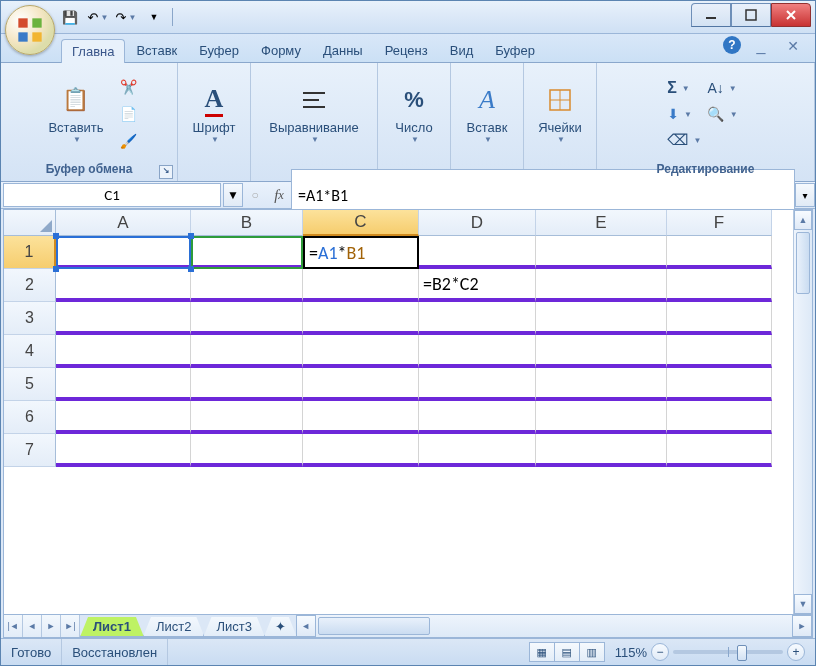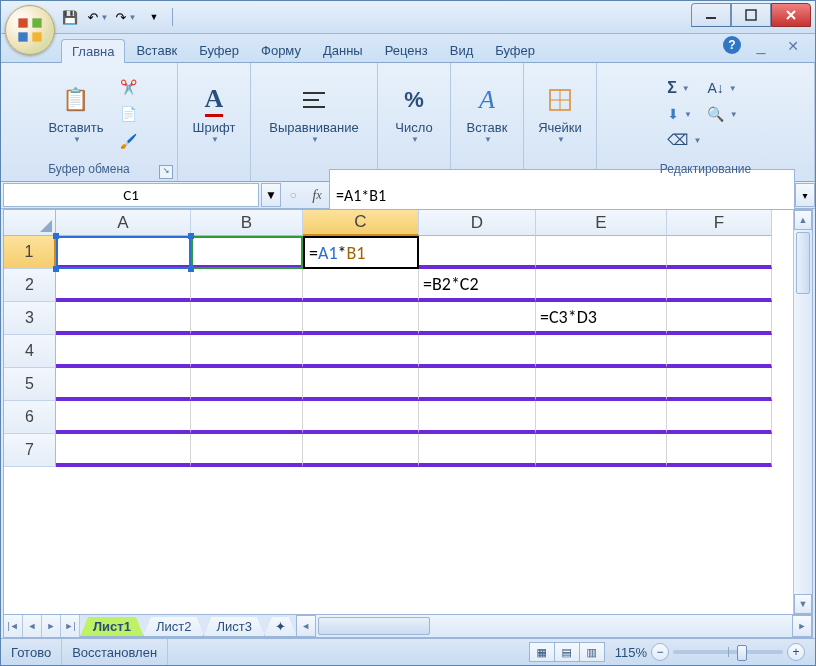--- a/index.html
+++ b/index.html
@@ -18,30 +18,30 @@
 .tabstrip{height:28px;display:flex;align-items:flex-end;padding-left:60px;background:linear-gradient(#d9e7f8,#cbe0f5);border-bottom:1px solid #8aa7cc;position:relative;}
 .tab{padding:4px 10px 4px 10px;font-size:13px;color:#2a4f7a;cursor:pointer;border:1px solid transparent;border-bottom:none;}
 .tab.active{background:#e8f1fb;border-color:#9bb6d8;border-top-left-radius:4px;border-top-right-radius:4px;color:#3a568a;font-weight:400;position:relative;top:1px;}
 .tab-help{position:absolute;right:74px;top:2px;width:18px;height:18px;border-radius:50%;background:#3076c4;color:#fff;font-size:12px;font-weight:bold;text-align:center;line-height:18px;cursor:pointer;}
 .tab-minrib,.tab-closer{position:absolute;top:4px;width:16px;height:16px;display:flex;align-items:center;justify-content:center;color:#5b7aa6;cursor:pointer;}
 .tab-minrib{right:46px;font-size:16px;}
 .tab-closer{right:14px;font-size:14px;}
 .ribbon{height:118px;background:linear-gradient(#e8f1fb,#d4e3f5);border-bottom:1px solid #8aa7cc;display:flex;}
 .rgroup{border-right:1px solid #b4c8e1;display:flex;flex-direction:column;padding:3px 2px 1px 2px;}
 .rgroup-body{flex:1;display:flex;align-items:center;justify-content:center;}
-.rgroup-label{height:18px;font-size:12px;color:#40628f;text-align:center;padding:0 4px;position:relative;}
+.rgroup-label{height:18px;font-size:12px;color:#40628f;text-align:center;padding:0 4px;position:relative;font-weight:bold;}
 .dlg-launch{position:absolute;right:2px;bottom:1px;width:12px;height:12px;border:1px solid #89a4c6;font-size:8px;line-height:10px;text-align:center;background:#ecf3fb;cursor:pointer;}
 .bigbtn{display:flex;flex-direction:column;align-items:center;justify-content:center;width:66px;height:74px;border:1px solid transparent;border-radius:3px;cursor:pointer;font-size:13px;color:#2a4f7a;}
 .bigbtn .ico{width:32px;height:32px;margin-bottom:4px;display:flex;align-items:center;justify-content:center;font-size:22px;}
 .smallbtns{display:flex;flex-direction:column;gap:3px;margin-left:2px;}
 .smallbtn{width:22px;height:22px;border:1px solid transparent;border-radius:3px;display:flex;align-items:center;justify-content:center;cursor:pointer;font-size:14px;}
 .editgrid{display:grid;grid-template-columns:auto auto auto;grid-auto-rows:24px;gap:2px 6px;padding:4px 8px;align-items:center;}
 .editcell{display:flex;align-items:center;gap:3px;font-size:14px;color:#2a4f7a;cursor:pointer;}
 .formula-bar{height:26px;background:linear-gradient(#eaf2fc,#dce8f7);border-bottom:1px solid #9bb6d8;display:flex;align-items:center;}
-.namebox{width:210px;height:22px;border:1px solid #9bb6d8;background:#fff;margin:0 2px;display:flex;align-items:center;padding:0 22px;font-size:15px;font-family:Calibri,Arial;justify-content:center;}
+.namebox{width:210px;height:22px;border:1px solid #9bb6d8;background:#fff;margin:0 2px;display:flex;align-items:center;padding:0 3px;font-size:15px;font-family:Calibri,Arial;justify-content:center;}
 .namebox-dd{width:18px;height:22px;border:1px solid #9bb6d8;display:flex;align-items:center;justify-content:center;cursor:pointer;background:linear-gradient(#f5f9fd,#e0eaf6);}
 .fb-slot{width:24px;height:22px;display:flex;align-items:center;justify-content:center;}
 .fx{font-style:italic;font-family:"Times New Roman",serif;font-size:15px;color:#555;cursor:pointer;}
 .formula-input{flex:1;height:22px;border:1px solid #9bb6d8;background:#fff;padding:14px 6px;font-size:16px;font-family:Calibri,Arial;display:flex;align-items:center;}
 .fb-expand{width:18px;height:22px;border:1px solid #9bb6d8;display:flex;align-items:center;justify-content:center;cursor:pointer;font-size:10px;background:linear-gradient(#f5f9fd,#e0eaf6);}
 .grid-area{flex:1;display:flex;flex-direction:column;background:#fff;border:1px solid #9bb6d8;margin:0 2px;overflow:hidden;}
 .sheet{flex:1;display:flex;overflow:hidden;}
 .rowhdrs{display:flex;flex-direction:column;}
 .corner{width:52px;height:26px;background:linear-gradient(#f2f7fd,#e4edf8);border-right:1px solid #a6bdd9;border-bottom:1px solid #a6bdd9;box-sizing:border-box;position:relative;}
 .corner:after{content:"";position:absolute;right:3px;bottom:3px;border-style:solid;border-width:0 0 12px 12px;border-color:transparent transparent #8fa9c9 transparent;}
@@ -334,21 +334,20 @@
             <div class="handle" style="left: -3px; top: 30px;"></div>
             <div class="handle" style="left: 132px; top: 30px;"></div>
             <div class="cell ref-b" style="left: 135px; top: 0px; width: 112px; height: 33px;"></div>
             <div class="cell edit" style="left: 247px; top: 0px; width: 116px; height: 33px;">
               <span>=</span>
               <span style="color:#2a6fd6">A1</span>
               <span>*</span>
               <span style="color:#a16207">B1</span>
             </div>
             <div class="cell" style="left: 363px; top: 33px; width: 117px; height: 33px; z-index: 1;">=B2*C2</div>
-            <div class="cell" style="left: 480px; top: 66px; width: 131px; height: 33px; z-index: 1;">=C3*D3</div>
           </div>
       </div>
       <div class="vscroll">
         <div class="arrow">▲</div>
         <div class="thumb"></div>
         <div class="track"></div>
         <div class="arrow">▼</div>
       </div>
     </div>
     <div class="bottom-strip">

